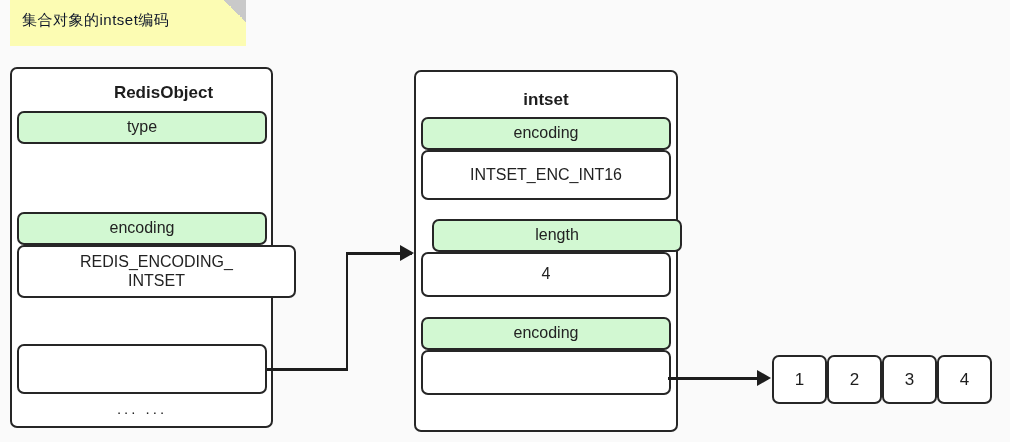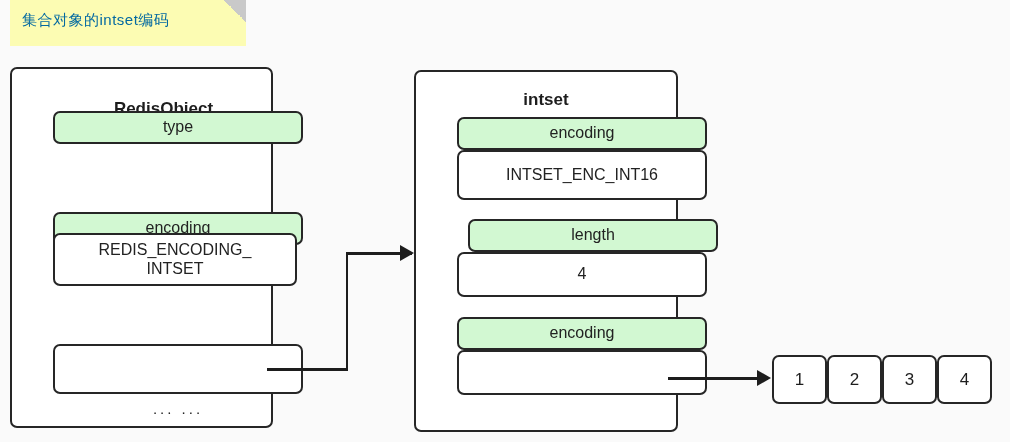--- a/index.html
+++ b/index.html
@@ -17,21 +17,21 @@
   }
 
   
   #note {
     position: absolute;
     left: 10px;
     top: 0px;
     width: 236px;
     height: 46px;
     background: #fcfcb3;
-    color: #0369a1;
+    color: #0f172a;
     box-sizing: border-box;
   }
   #note-fold {
     position: absolute;
     right: 0;
     top: 0;
     width: 22px;
     height: 22px;
     background: linear-gradient(225deg, #c9c9c9 0%, #c9c9c9 50%, #fcfcb3 50%, #fcfcb3 100%);
   }
@@ -67,21 +67,20 @@
     border: 2.5px solid #262626;
     border-radius: 7px;
     background: #ffffff;
     display: flex;
     align-items: center;
     justify-content: center;
     text-align: center;
     font-size: 16px;
     color: #222222;
     line-height: 1.18;
-    margin-left: 36px;
   }
   .row.green { background: #d2f8d2; }
   .row.plain-ellipsis {
     border: none;
     background: transparent;
     font-size: 15px;
     letter-spacing: 3px;
   }
 
   
@@ -118,27 +117,27 @@
 <body>
 
 <div id="canvas">
 
   <div id="note">
     <div id="note-fold"></div>
     <div id="note-text">集合对象的intset编码</div>
   </div>
 
   <div class="struct" style="left:10px; top:67px; width:263px; height:361px;">
-    <div class="struct-title" style="top:30px;padding-left:44px;">RedisObject</div>
+    <div class="struct-title" style="top:14px;padding-left:44px;">RedisObject</div>
   </div>
 
   <div class="row green" style="left:17px; top:111px; width:250px; height:33px;">type</div>
 
   <div class="row green" style="left:17px; top:212px; width:250px; height:33px;">encoding</div>
-  <div class="row" style="left:17px; top:233px; width:244px; height:53px; white-space:pre-line;">REDIS_ENCODING_
+  <div class="row" style="left:17px; top:245px; width:279px; height:53px; white-space:pre-line;">REDIS_ENCODING_
 INTSET</div>
 
   <div class="row" style="left:17px; top:344px; width:250px; height:50px;"></div>
 
   <div class="row plain-ellipsis" style="left:17px; top:398px; width:250px; height:22px;">... ...</div>
 
   <div class="struct" style="left:414px; top:70px; width:264px; height:362px;">
     <div class="struct-title" style="top:18px;">intset</div>
   </div>
 

